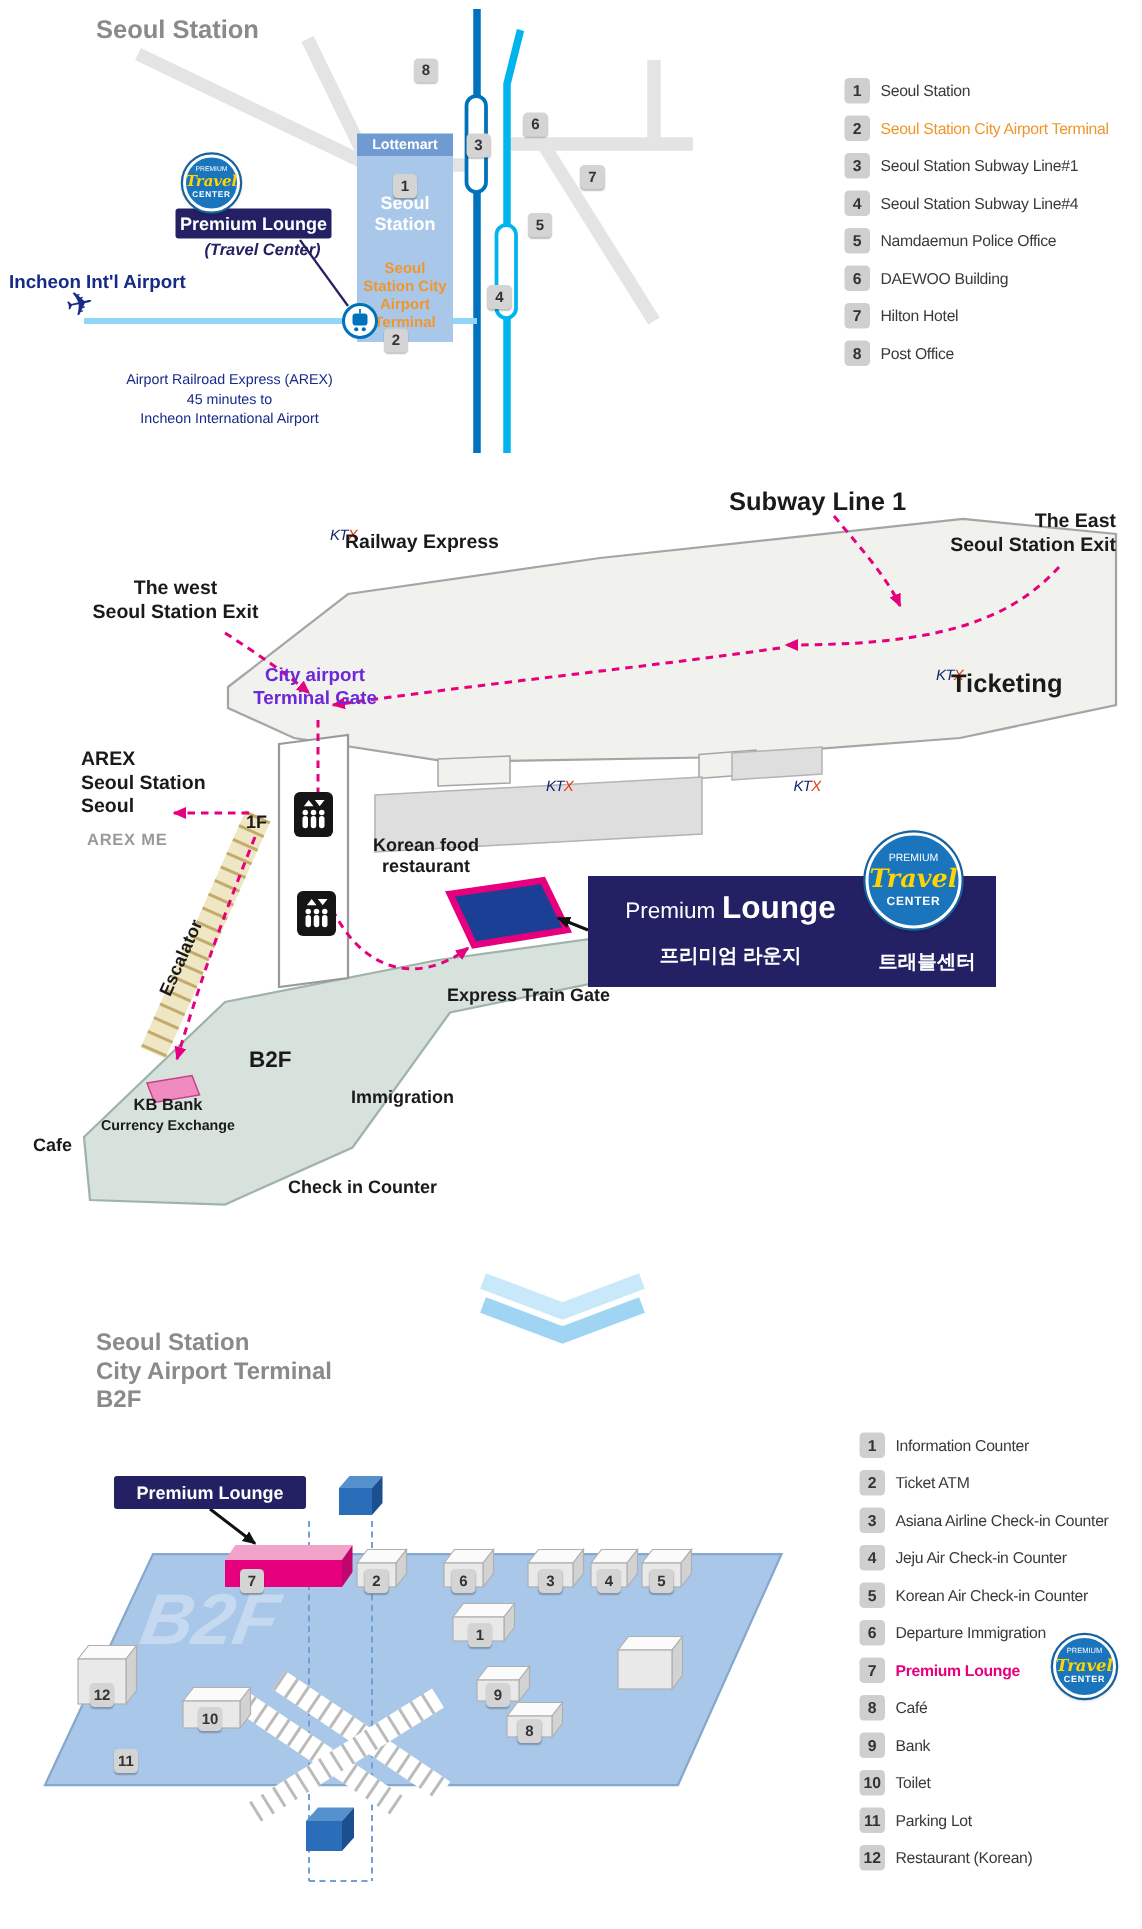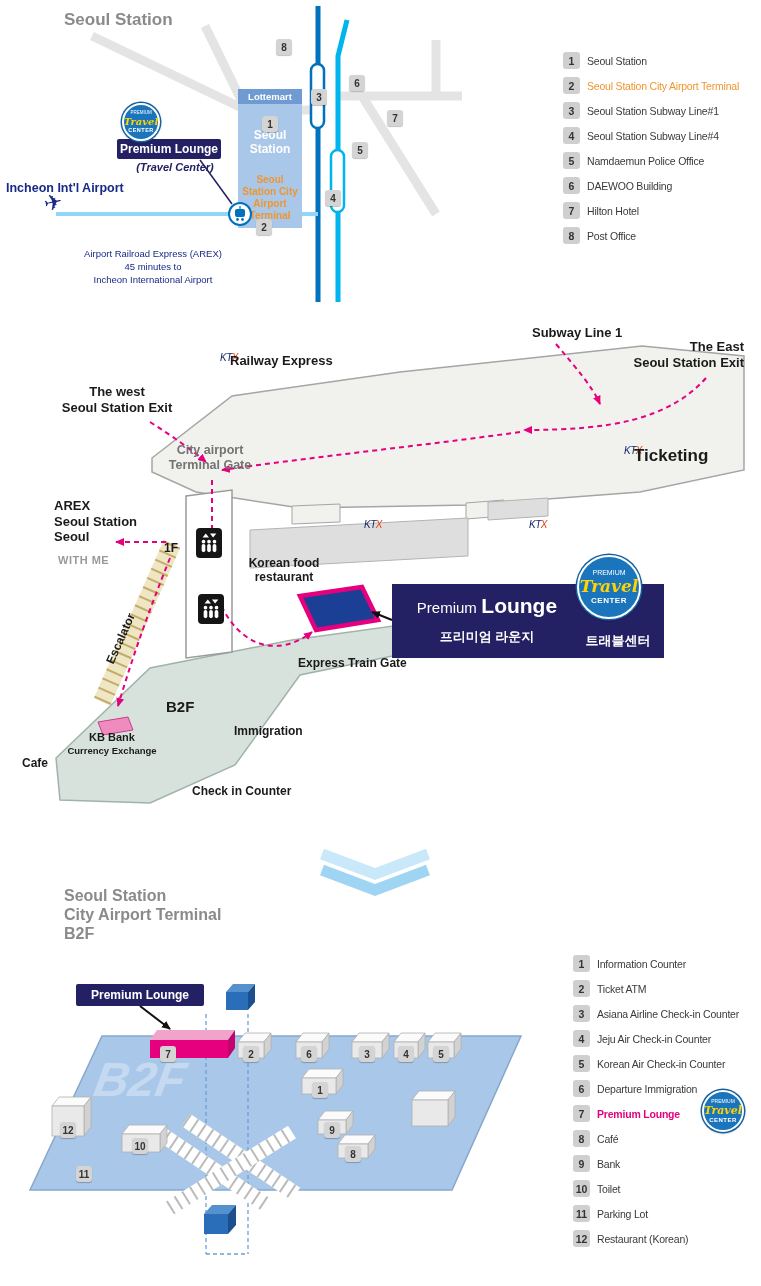--- a/index.html
+++ b/index.html
@@ -6,21 +6,21 @@
   html,body{margin:0;padding:0;background:#fff;}
   .page{position:relative;width:761px;height:1286px;background:#fff;font-family:"Liberation Sans",sans-serif;overflow:hidden;}
   .bgsvg{position:absolute;left:0;top:0;z-index:1;}
   .lbl{position:absolute;z-index:3;}
   .b{font-weight:bold;}
   .center{text-align:center;}
   .right{text-align:right;}
   .c-gray{color:#8a8a8a;}
   .c-midgray{color:#9a9a9a;}
   .c-navy{color:#172a88;}
-  .c-blue{color:#737373;}
+  .c-blue{color:#6d28d9;}
   .c-dark{color:#1a1a1a;}
   .navybox{position:absolute;z-index:3;background:#232063;color:#fff;font-weight:bold;display:flex;align-items:center;justify-content:center;border-radius:2px;}
   .mk{position:absolute;z-index:4;width:16px;height:16px;background:#d4d4d4;border-radius:3px;font-size:10px;font-weight:bold;color:#333;display:flex;align-items:center;justify-content:center;box-shadow:0 1px 1px rgba(0,0,0,.25);}
   .legend{position:absolute;z-index:3;}
   .lrow{display:flex;align-items:center;gap:7px;height:17px;margin-bottom:8px;}
   .lnum{width:17px;height:17px;background:#cfcfcf;border-radius:3px;font-size:10.5px;font-weight:bold;color:#333;display:flex;align-items:center;justify-content:center;flex:0 0 17px;}
   .llabel{font-size:10.5px;letter-spacing:-0.2px;color:#3a3a3a;white-space:nowrap;}
   .tc{position:absolute;z-index:5;border-radius:50%;background:#1b75bc;border:2px solid #fff;box-shadow:0 0 0 1.5px #14619f,0 1px 3px rgba(0,0,0,.35);color:#fff;display:flex;flex-direction:column;align-items:center;justify-content:center;text-align:center;line-height:1;}
   .tc .t{font-family:"DejaVu Serif",serif;font-style:italic;font-weight:bold;color:#ffd400;}
   .tc .c{font-weight:bold;letter-spacing:.5px;}
@@ -238,21 +238,21 @@
       <div class="lrow">
         <span class="lnum">7</span>
         <span class="llabel">Hilton Hotel</span>
       </div>
       <div class="lrow">
         <span class="lnum">8</span>
         <span class="llabel">Post Office</span>
       </div>
     </div>
 
-  <div class="lbl b c-dark" style="left:532px;top:325px;font-size:13px;text-align:center;">Subway Line 1</div>
+  <div class="lbl b c-dark" style="left:486px;top:325px;font-size:17px;text-align:center;">Subway Line 1</div>
 
   <div class="lbl b c-dark right" style="left:618px;top:339px;width:126px;font-size:13px;line-height:16px;">
     <div>The East</div>
     <div>Seoul Station Exit</div>
   </div>
 
   <div class="ktx" style="left:192px;top:352px;"><span class="kt">KT</span><span class="x">X</span></div>
   <div class="lbl b c-dark" style="left:230px;top:353px;font-size:13px;">Railway Express</div>
 
   <div class="lbl b c-dark center" style="left:60px;top:384px;width:114px;font-size:13px;line-height:16px;">
@@ -268,21 +268,21 @@
     <div>City airport</div>
     <div>Terminal Gate</div>
   </div>
 
   <div class="lbl b c-dark" style="left:54px;top:498px;font-size:13px;line-height:15.5px;">
     <div>AREX</div>
     <div>Seoul Station</div>
     <div>Seoul</div>
   </div>
 
-  <div class="lbl b c-midgray" style="left:58px;top:554px;font-size:11px;letter-spacing:.5px;">WITH ME</div>
+  <div class="lbl b c-midgray" style="left:58px;top:554px;font-size:11px;letter-spacing:.5px;">AREX ME</div>
   <div class="lbl b c-dark" style="left:164px;top:541px;font-size:12px;">1F</div>
 
   <div class="elev" style="left:196px;top:528px;">
     <svg viewBox="0 0 24 24" width="22" height="22">
         <path d="M5 6 L8.5 1.5 L12 6 Z" fill="#fff"></path>
         <path d="M13 1.5 L16.5 6 L20 1.5 Z" fill="#fff"></path>
         <g fill="#fff">
           <circle cx="6" cy="10.5" r="2"></circle>
           <rect x="4" y="13" width="4" height="9" rx="2"></rect>
           <circle cx="12" cy="10.5" r="2"></circle>

